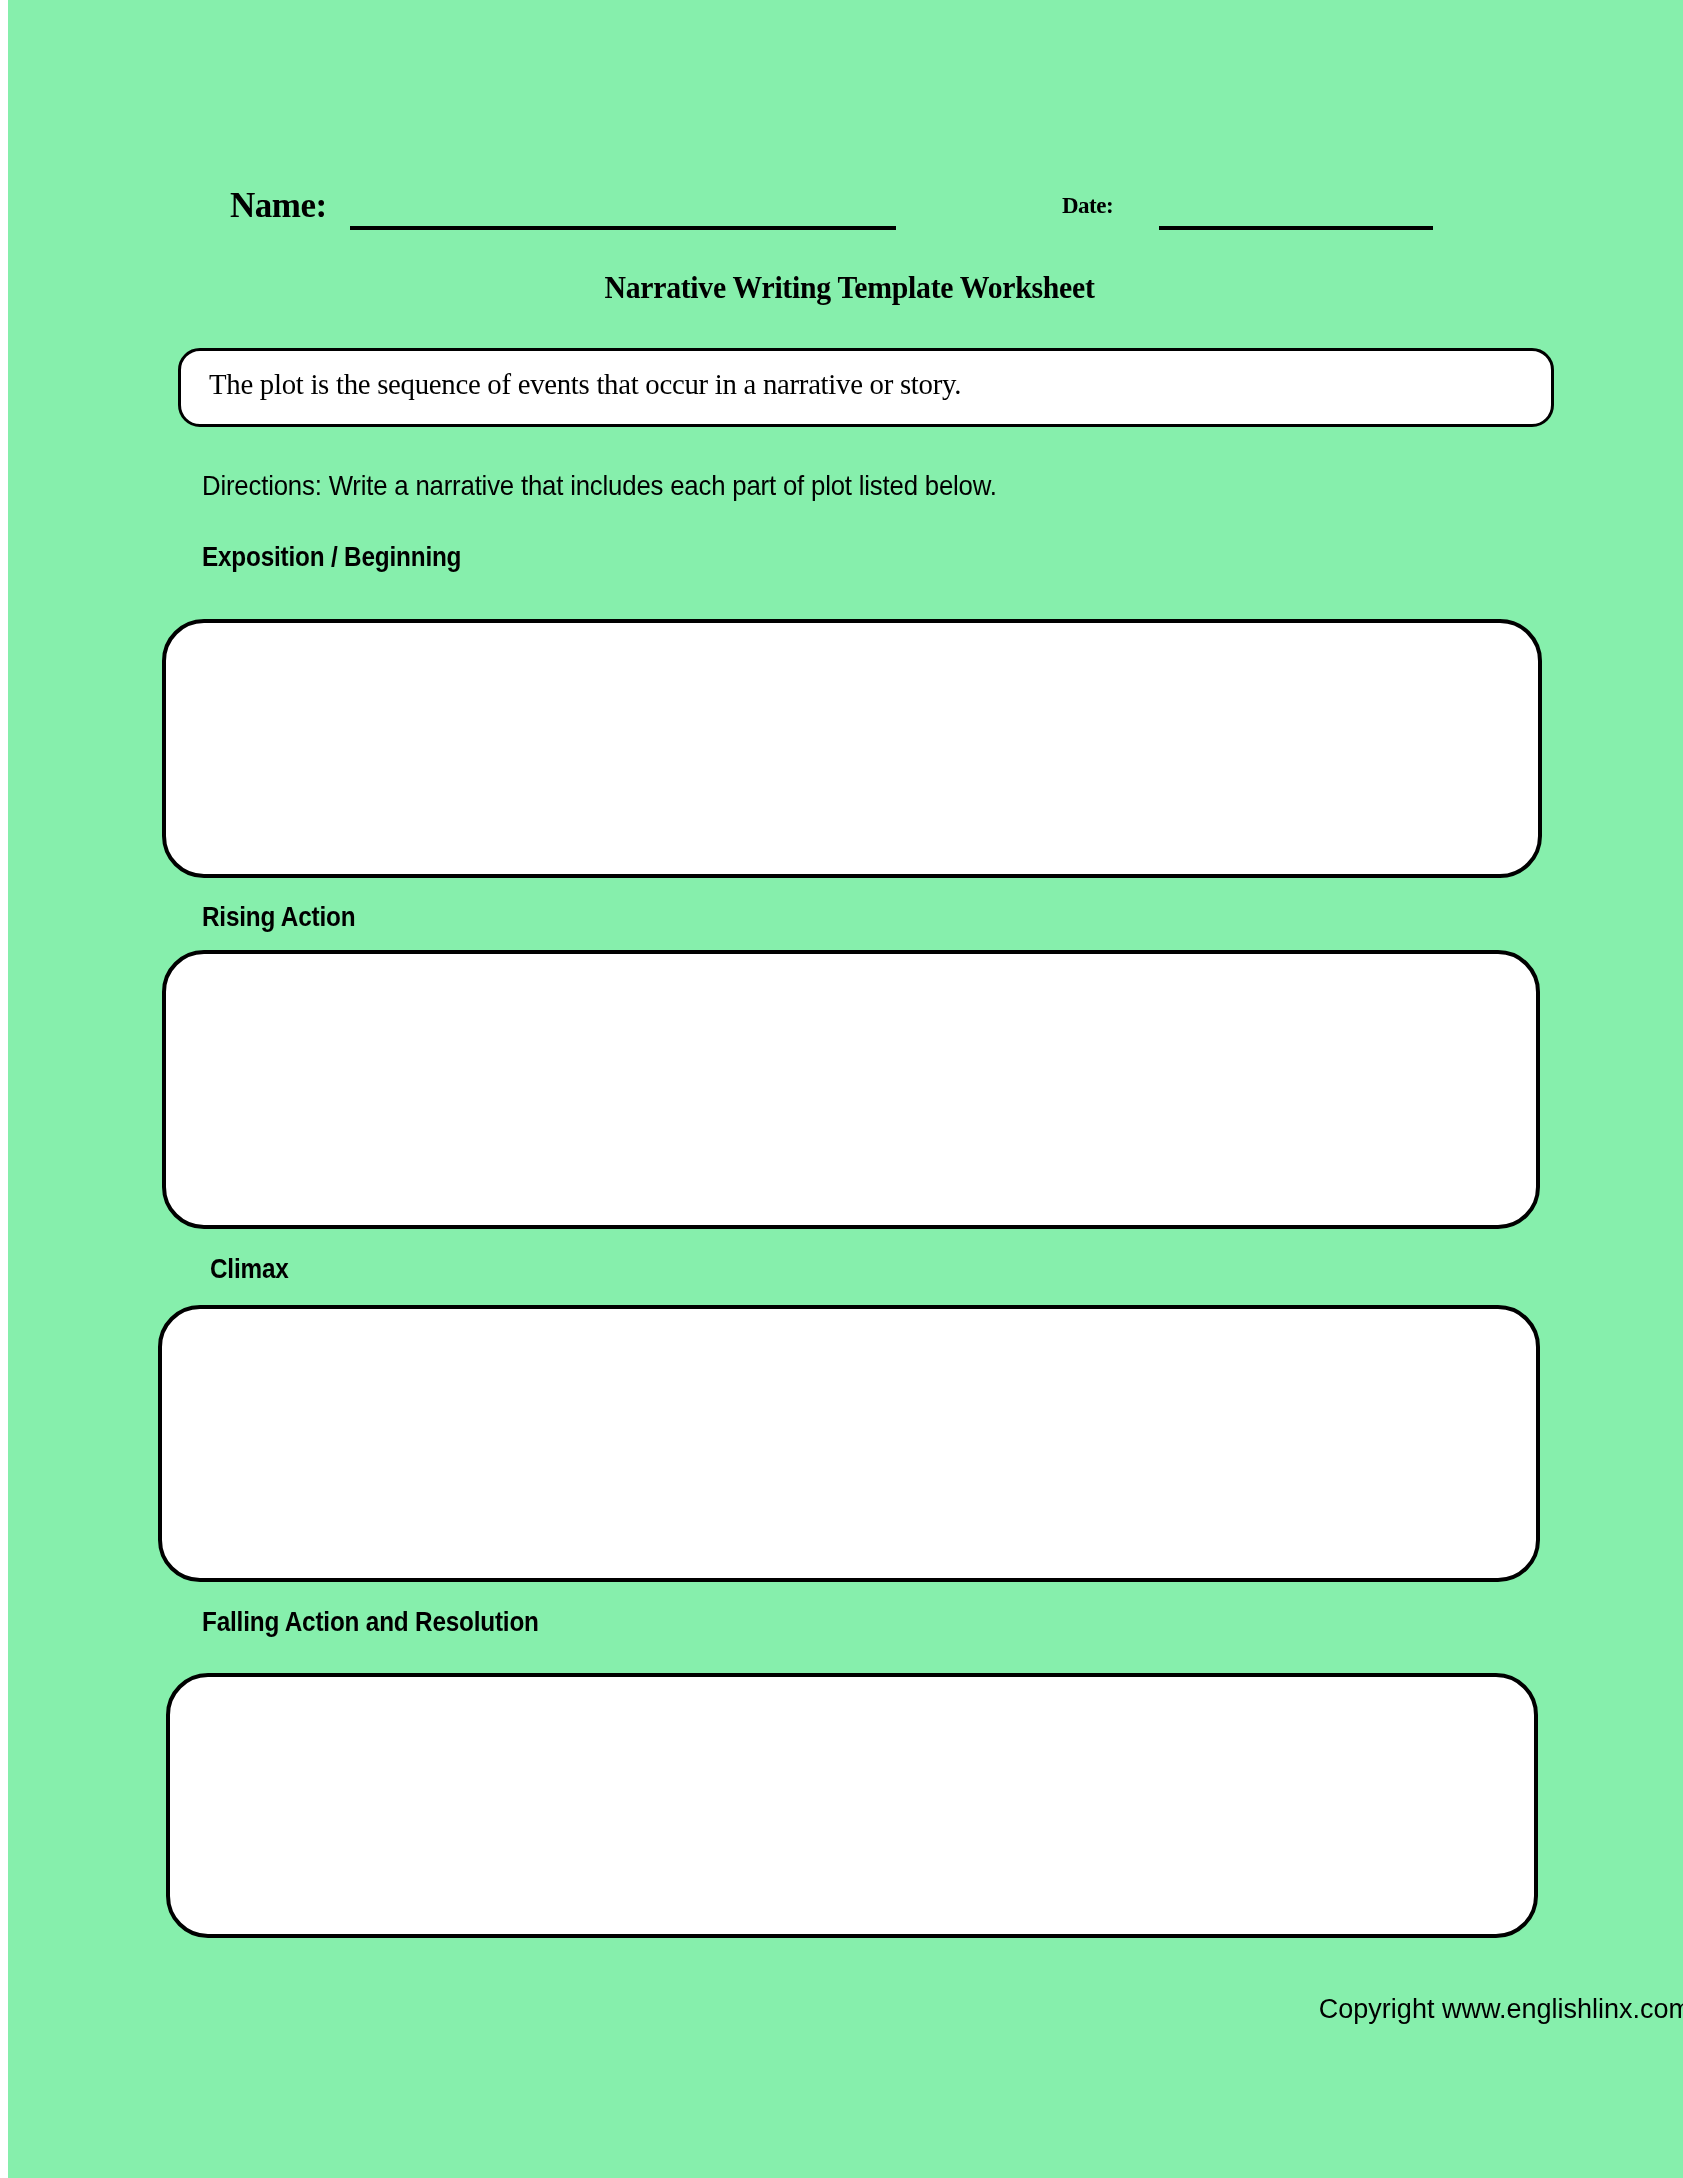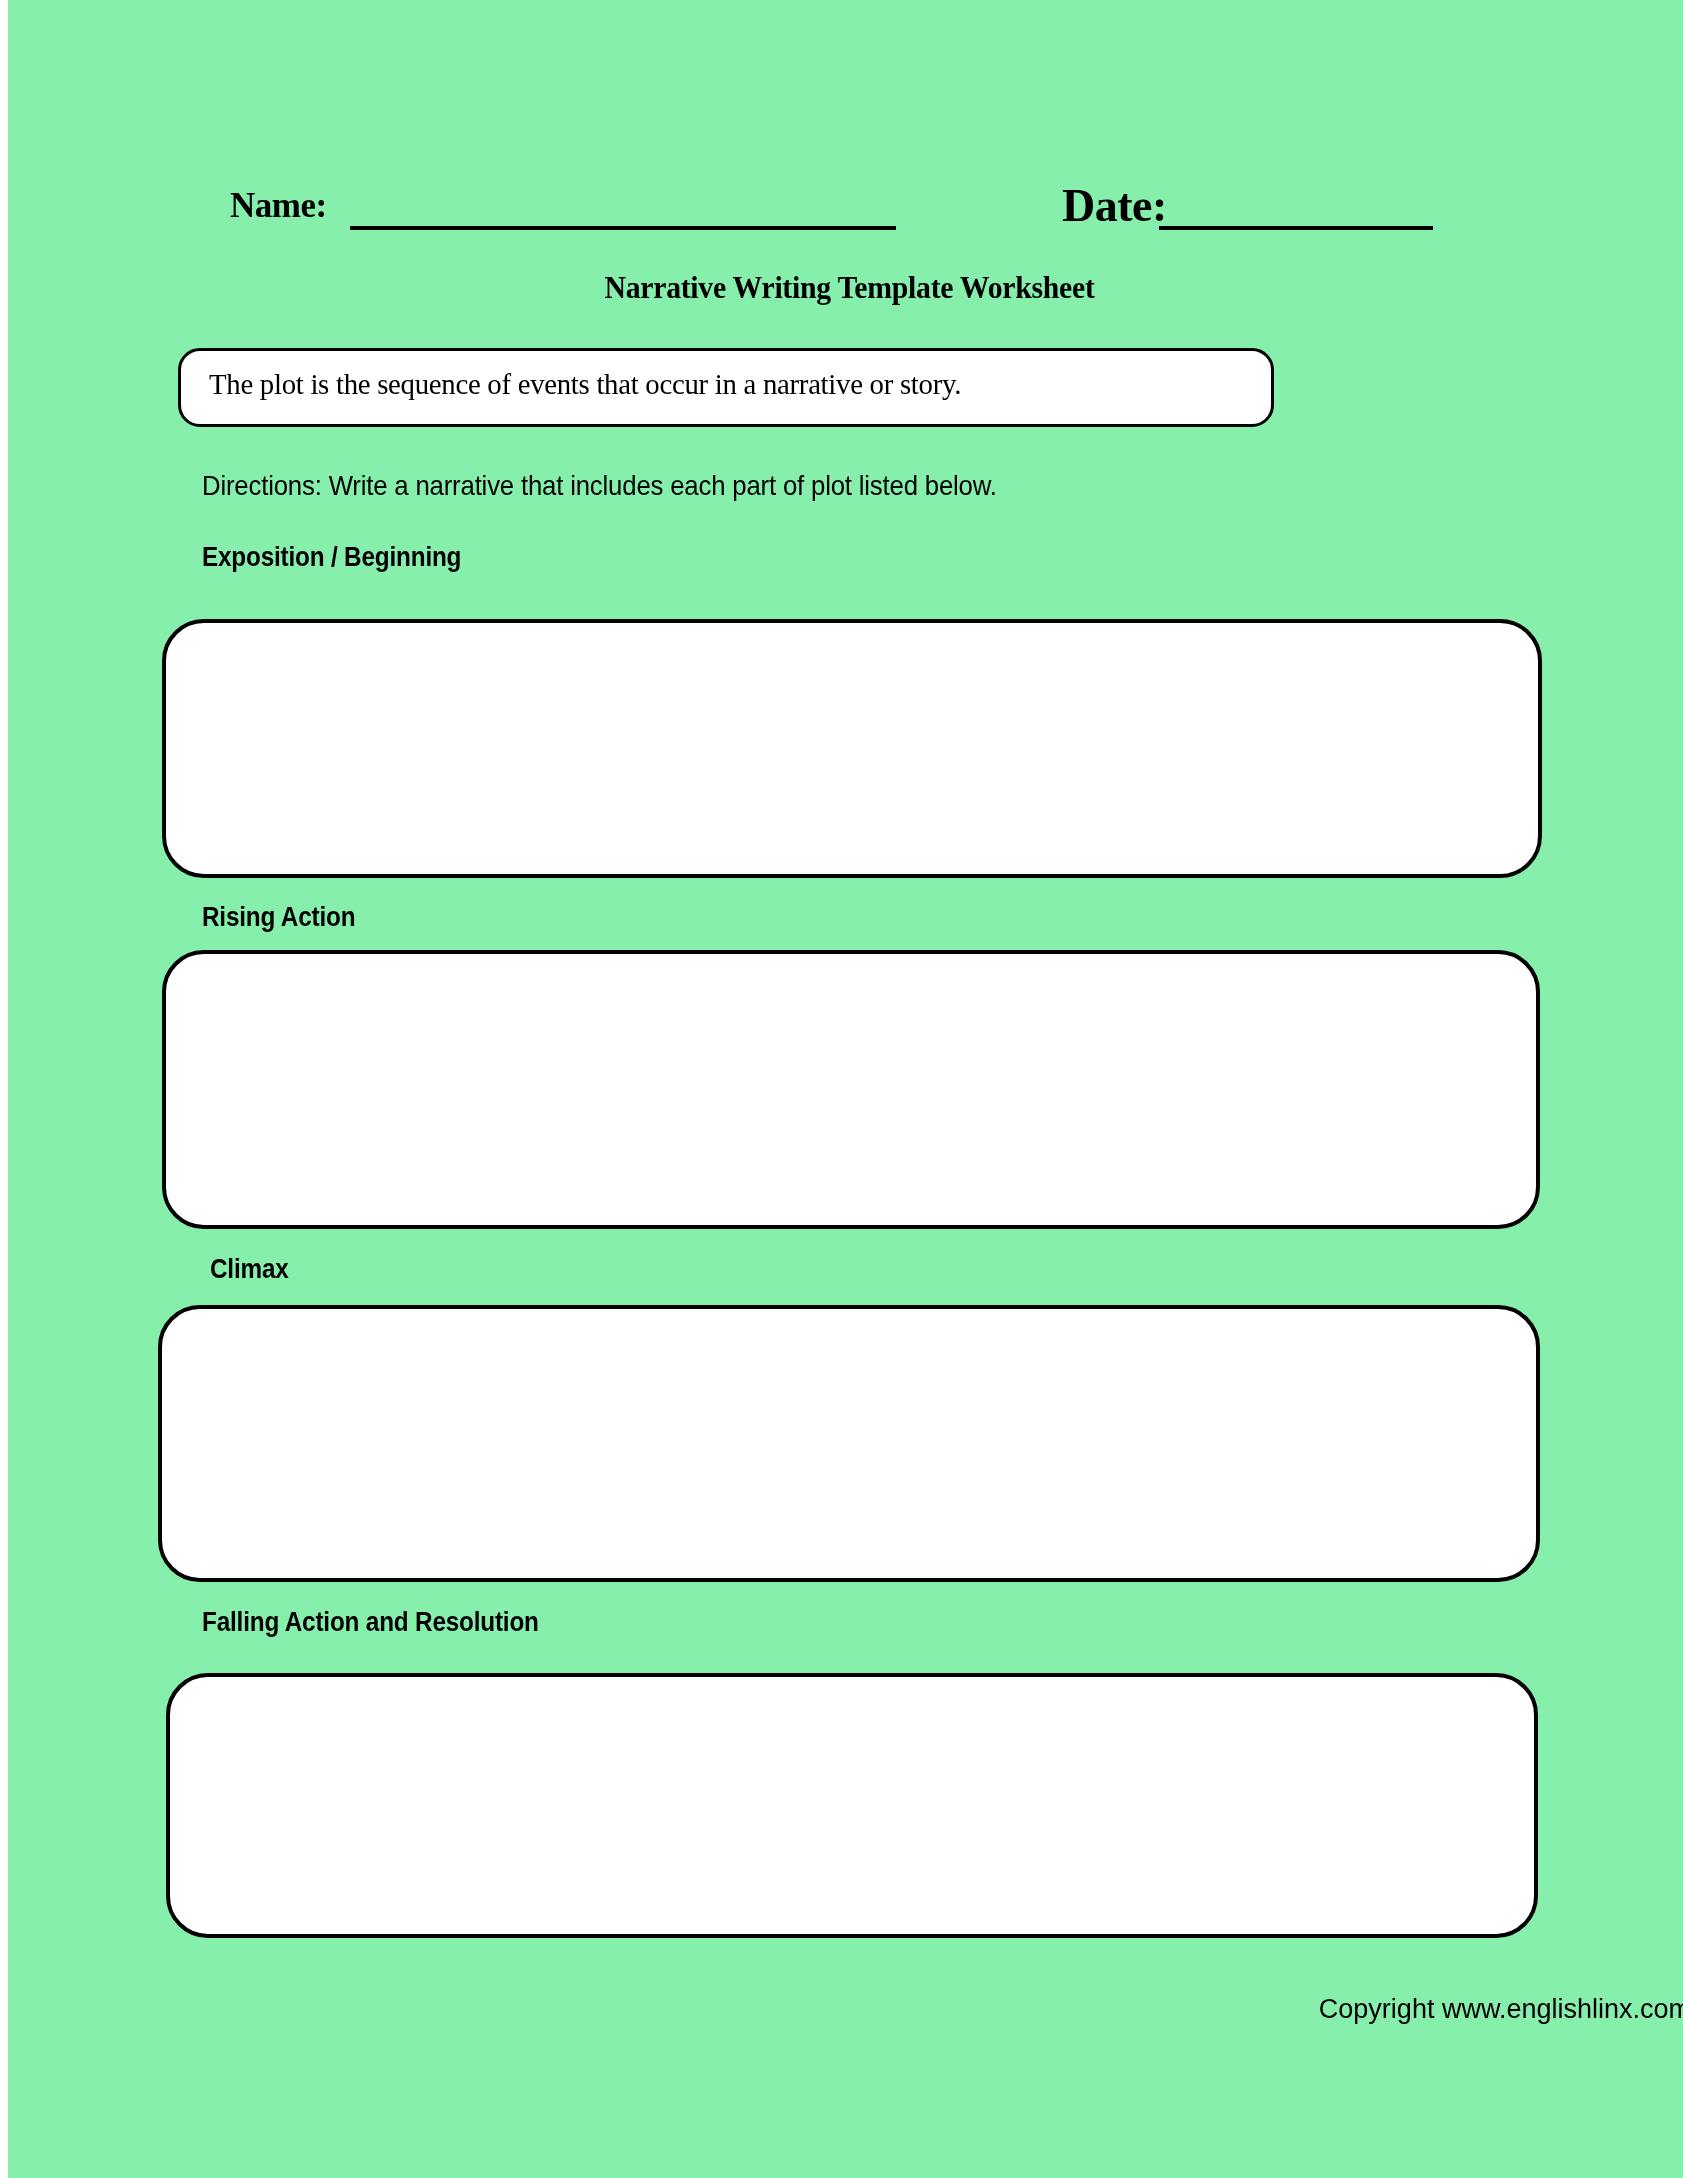--- a/index.html
+++ b/index.html
@@ -52,21 +52,21 @@
     width: 546px;
     height: 4px;
     background: #000;
   }
   .date-label {
     position: absolute;
     left: 1054px;
     top: 0px;
     font-family: "Liberation Serif", serif;
     font-weight: bold;
-    font-size: 46px;
+    font-size: 23px;
     letter-spacing: -0.5px;
     line-height: 40px;
     white-space: nowrap;
   }
   .date-rule {
     position: absolute;
     left: 1151px;
     top: 40px;
     width: 274px;
     height: 4px;
@@ -85,21 +85,21 @@
     font-size: 32px;
     letter-spacing: -0.3px;
     transform: scaleX(0.93);
   }
 
   
   .definition-box {
     position: absolute;
     left: 170px;
     top: 348px;
-    width: 1096px;
+    width: 1376px;
     height: 79px;
     box-sizing: border-box;
     border: 3px solid #000;
     border-radius: 22px;
     background: #fff;
   }
   .definition-text {
     position: absolute;
     left: 28px;
     top: 16px;

